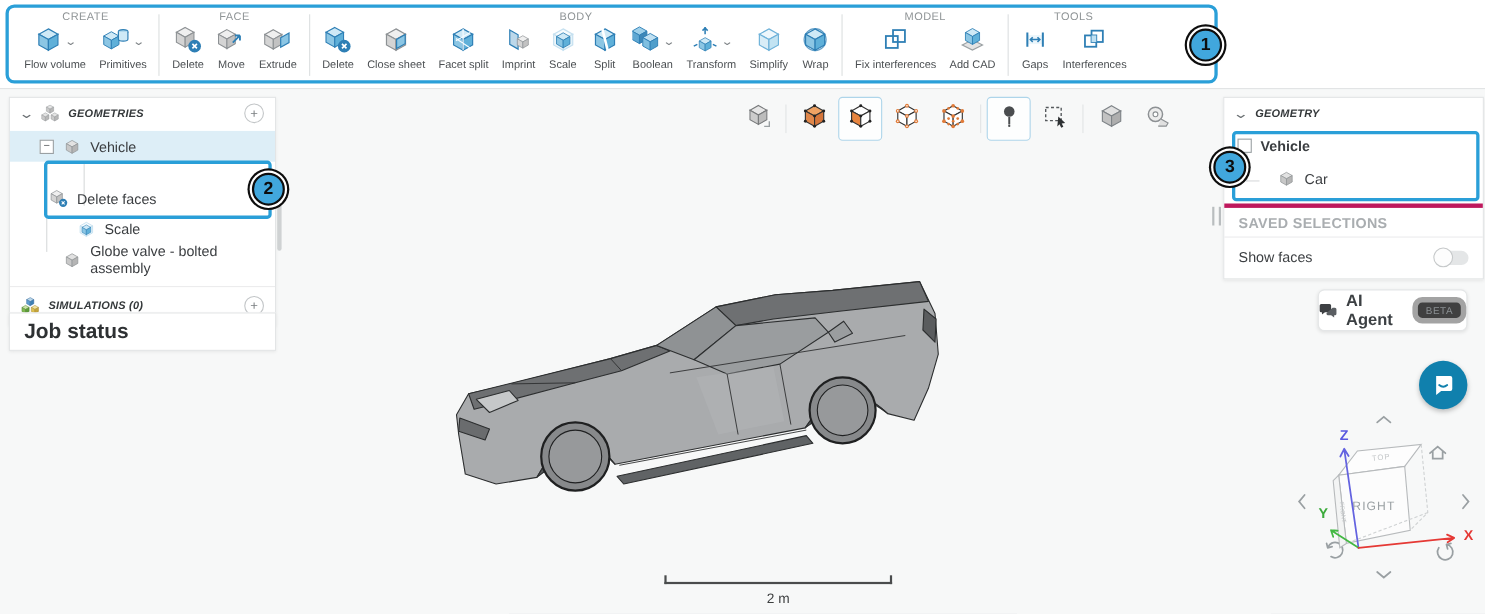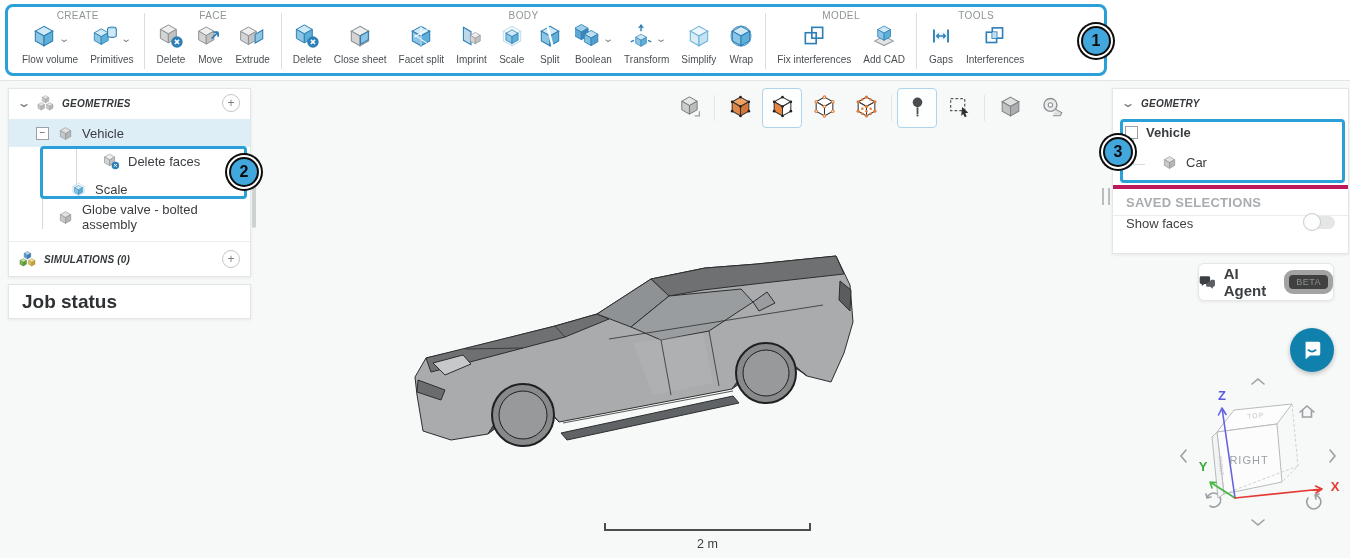--- a/index.html
+++ b/index.html
@@ -37,21 +37,21 @@
   .tree { position:relative; }
   .tree-row { height:28px; display:flex; align-items:center; font-size:13px; color:#3a3d40; cursor:pointer; position:relative; }
   .tree-row.selected { background:#ddeef7; }
   .tree-row .expander { width:13px; height:13px; border:1px solid #9aa0a3; background:#fff; font-size:10px; line-height:10px; text-align:center; color:#55595c; margin-right:8px; cursor:pointer; }
   .tree-row svg { width:17px; height:17px; margin-right:8px; flex:none; }
   .guide { position:absolute; background:#d7dadb; }
   .sims-row { height:35px; display:flex; align-items:center; padding:0 10px; border-top:1px solid #ececed; }
   .sims-row svg { width:17px; height:17px; margin-right:8px; }
   .job-card { display:flex; align-items:center; padding:0 13px; font-size:19px; font-weight:bold; color:#2e3133; }
   .section-label-row { height:30px; display:flex; align-items:center; padding:0 13px; border-top:4px solid #be185d; font-size:13px; font-weight:bold; color:#a9adb0; letter-spacing:.3px; }
-  .toggle-row { height:38px; display:flex; align-items:flex-start; padding:0 13px; border-top:1px solid #ececed; font-size:13px; color:#3e4144; }
+  .toggle-row { height:38px; display:flex; align-items:flex-end; padding:12px 13px; border-top:1px solid #ececed; font-size:13px; color:#3e4144; }
   .toggle-row .lbl { flex:1; }
   .toggle { width:30px; height:13px; background:#e4e6e7; border-radius:7px; position:relative; cursor:pointer; }
   .toggle .knob { position:absolute; left:-2px; top:-3px; width:18px; height:18px; background:#fdfdfd; border:1px solid #c6c9ca; border-radius:50%; }
   
   .hl-box { position:absolute; border:3px solid #2a9fd8; border-radius:4px; pointer-events:none; }
   .callout { position:absolute; width:30px; height:30px; border-radius:50%; background:#41a7dd; border:2px solid #0d0d0d;
              box-shadow:0 0 0 2px #ffffff, 0 0 0 4px #0d0d0d; display:flex; align-items:center; justify-content:center;
              font-size:16px; font-weight:bold; color:#0d0d0d; z-index:30; }
   
   .ai-card { position:absolute; left:1198px; top:263px; width:136px; height:38px; background:#fff; border:1px solid #e4e6e7;
@@ -525,21 +525,21 @@
             <svg viewBox="0 0 24 24" xmlns="http://www.w3.org/2000/svg" width="17" height="17">
               <g transform="translate(1,1) scale(.92)">
                 <path d="M12 3 20 7.5 12 12 4 7.5Z" fill="#e2e2e2" stroke="#909496" stroke-width="1"></path>
                 <path d="M4 7.5 12 12 12 21 4 16.5Z" fill="#c8c8c8" stroke="#909496" stroke-width="1"></path>
                 <path d="M12 12 20 7.5 20 16.5 12 21Z" fill="#b5b5b5" stroke="#909496" stroke-width="1"></path>
               </g>
             </svg>
           </span>
           <span>Vehicle</span>
         </div>
-        <div class="tree-row" style="padding-left: 94px;">
+        <div class="tree-row" style="padding-left: 36px; margin-top: 19px;">
           <span style="width: 17px; height: 17px; margin-right: 8px; display: inline-flex; flex: 0 0 auto;">
             <svg viewBox="0 0 24 24" xmlns="http://www.w3.org/2000/svg" width="17" height="17">
               <g transform="translate(-1.5,-1) scale(.9)">
                 <path d="M12 3 20 7.5 12 12 4 7.5Z" fill="#efefef" stroke="#8d9194" stroke-width="1"></path>
                 <path d="M4 7.5 12 12 12 21 4 16.5Z" fill="#d4d4d4" stroke="#8d9194" stroke-width="1"></path>
                 <path d="M12 12 20 7.5 20 16.5 12 21Z" fill="#c2c2c2" stroke="#8d9194" stroke-width="1"></path>
               </g>
               <circle cx="17.5" cy="17.5" r="5.3" fill="#2e7fb5"></circle>
               <path d="M15.6 15.6 19.4 19.4 M19.4 15.6 15.6 19.4" stroke="#fff" stroke-width="1.4"></path>
             </svg>

